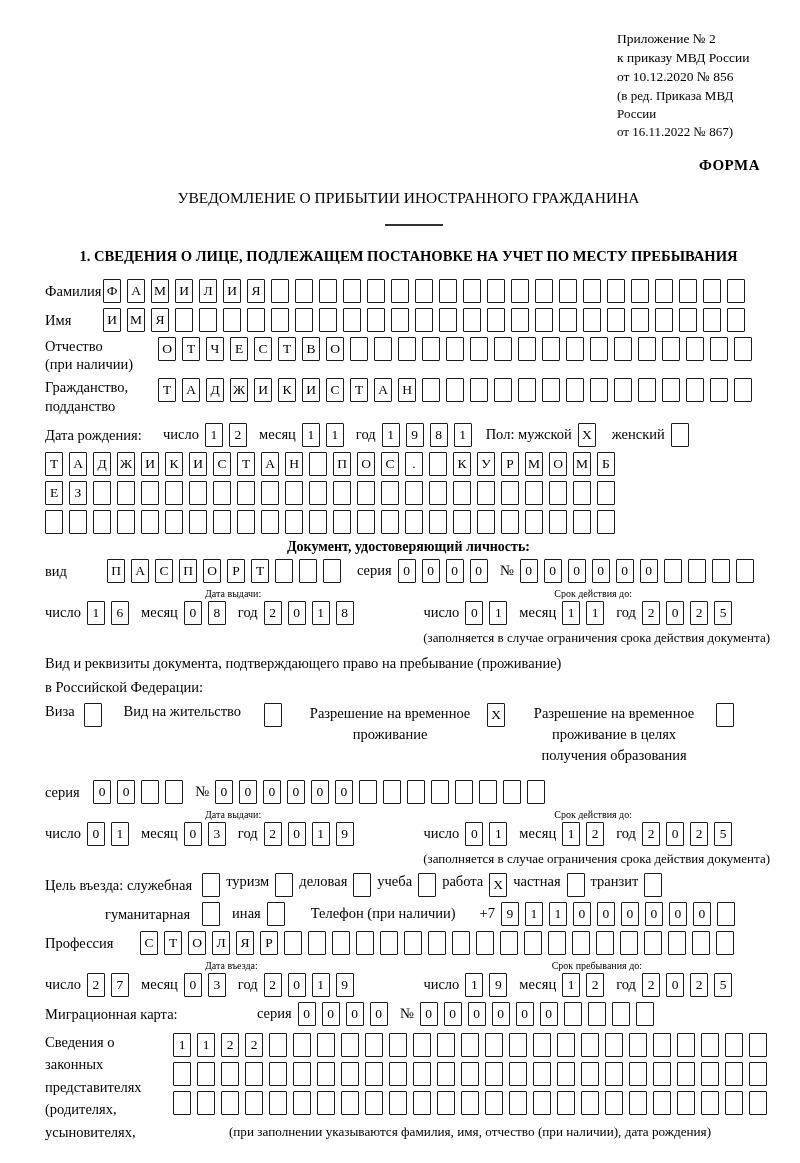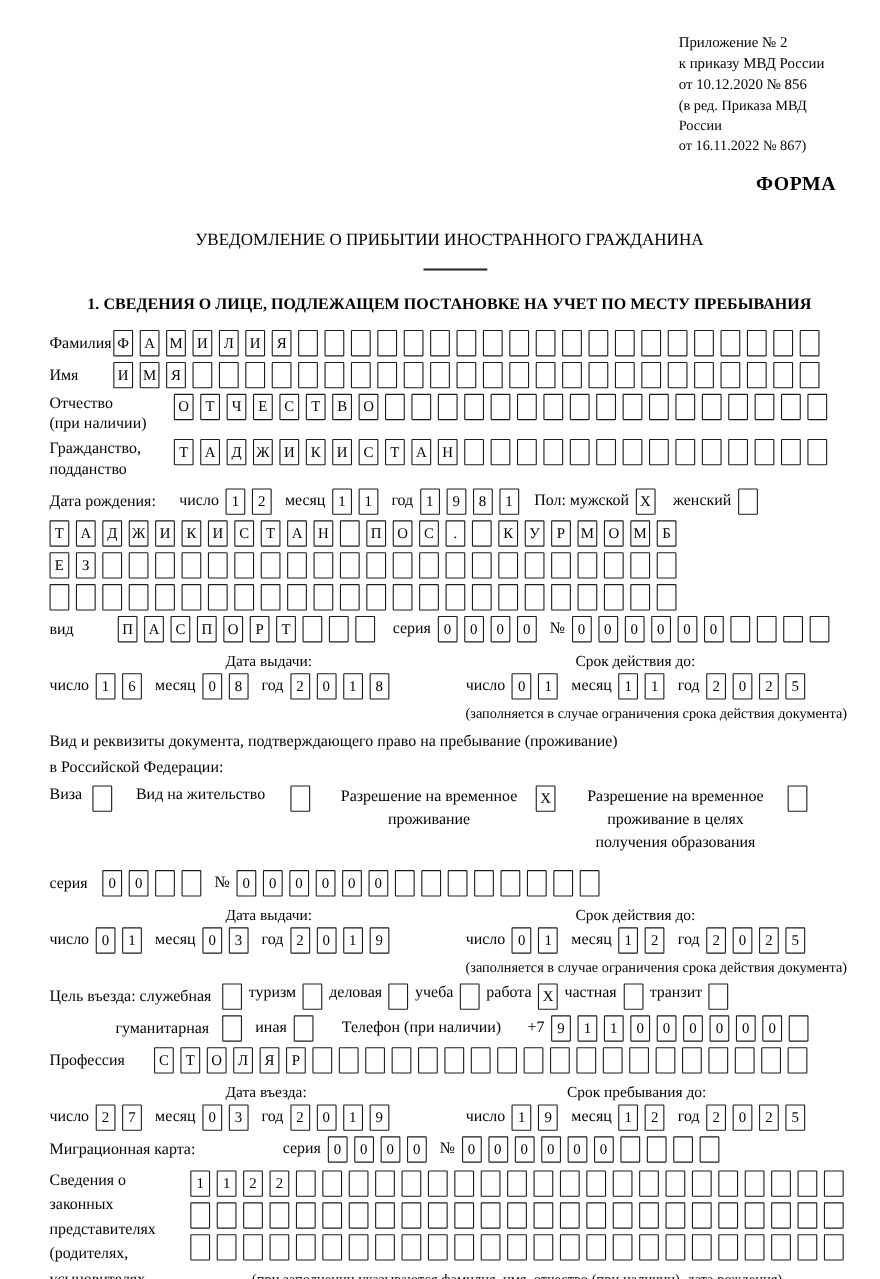--- a/index.html
+++ b/index.html
@@ -7,40 +7,40 @@
   body {
     width:800px; height:1163px; background:#ffffff; color:#000;
     font-family:"Liberation Serif","DejaVu Serif",serif; font-size:14.5px;
     overflow:hidden;
   }
   .page { width:800px; height:1163px; padding:30px 28px 10px 45px; }
 
   
   .annex { margin-left:572px; line-height:1.4; font-size:13.5px; }
   .annex .amend { font-size:13px; }
-  .forma { text-align:right; font-weight:bold; margin:16px 12px 30px 0; font-size:18px; letter-spacing:.5px; }
+  .forma { text-align:right; font-weight:bold; margin:16px 12px 13px 0; font-size:15px; letter-spacing:.5px; }
   .title { text-align:center; font-weight:normal; font-size:15.5px; line-height:1.45; margin-bottom:16px; }
   .blank-line { display:inline-block; width:58px; border-bottom:2px solid #333; margin-left:10px; vertical-align:baseline; height:12px; }
   .sec-heading { text-align:center; font-weight:bold; font-size:14.6px; margin-bottom:14px; }
 
   
   .boxes { display:flex; gap:6px; flex:none; }
   .cell {
     width:18px; height:24px; flex:none;
     border:1.6px solid #1c1c1c; border-radius:1px; background:#fff;
     display:inline-flex; align-items:center; justify-content:center;
     font-size:13.5px; font-family:"Liberation Serif","DejaVu Serif",serif;
   }
   .row { display:flex; align-items:center; margin-bottom:5px; }
   .rowt { display:flex; align-items:flex-start; margin-bottom:5px; }
   .lbl { flex:none; line-height:1.25; }
   .sublbl { flex:none; margin:0 6px 0 12px; }
   .sublbl.first { margin-left:0; }
   .stack3 { display:flex; flex-direction:column; gap:5px; }
-  .heads { display:flex; font-size:14px; margin:10px 0 2px 0;text-align:right; }
+  .heads { display:flex; font-size:10px; margin:0 0 2px 0;text-align:right; }
   .note { font-size:13px; text-align:right; margin:1px 2px 6px 0; }
   .par { line-height:1.55; margin-bottom:2px; }
   .ckrow { display:flex; align-items:flex-start; margin:4px 0 14px 0; }
   .ckp { display:flex; align-items:flex-start; gap:9px; }
   .ckc { display:flex; align-items:flex-start; gap:6px; }
   .ctr { text-align:center; line-height:1.45; }
   .dg { display:flex; align-items:center; }
   .replbl { line-height:1.55; }
   .repnote { font-size:13.2px; margin:4px 0 0 135px; text-align:center; }
 </style>
@@ -307,20 +307,21 @@
           <span class="cell"></span>
           <span class="cell"></span>
           <span class="cell"></span>
           <span class="cell"></span>
           <span class="cell"></span>
           <span class="cell"></span>
         </div>
     </div>
   </div>
 
+  <div style="text-align:center; font-weight:bold; font-size:14px; margin:2px 0 4px 0">Документ, удостоверяющий личность:</div>
 
   <div class="row">
     <span class="lbl" style="width:62px">вид</span>
     <div class="boxes">
         <span class="cell">П</span>
         <span class="cell">А</span>
         <span class="cell">С</span>
         <span class="cell">П</span>
         <span class="cell">О</span>
         <span class="cell">Р</span>

